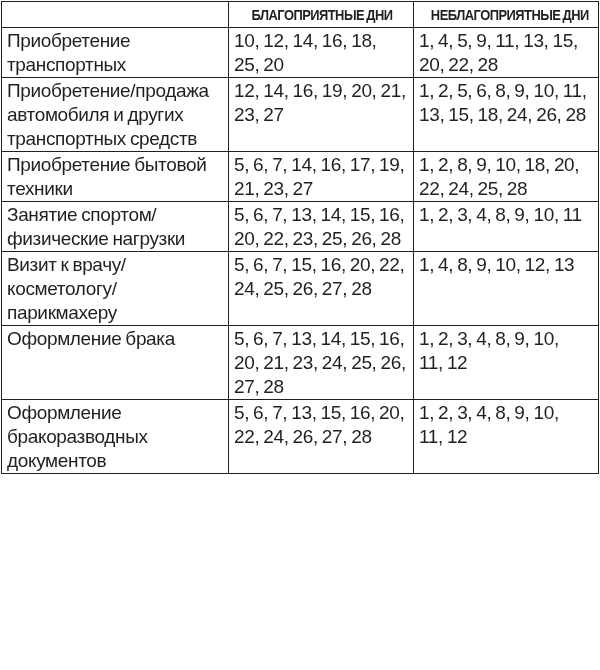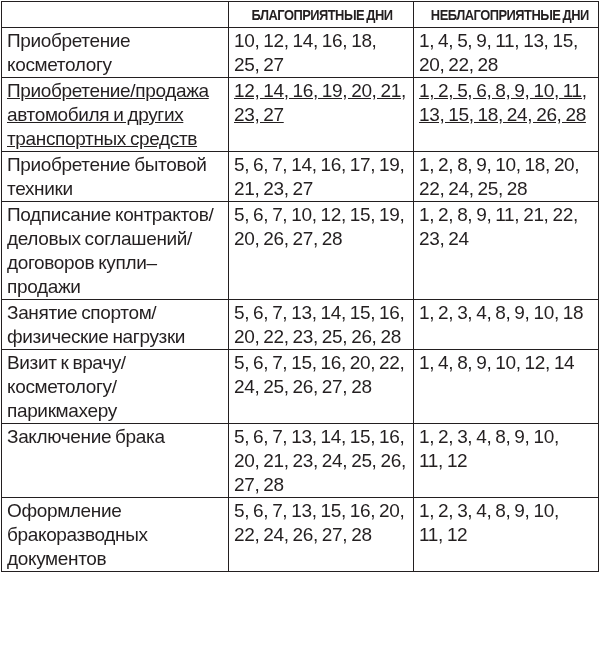--- a/index.html
+++ b/index.html
@@ -53,70 +53,60 @@
   <thead>
     <tr>
       <th><span></span></th>
       <th><span>БЛАГОПРИЯТНЫЕ ДНИ</span></th>
       <th><span>НЕБЛАГОПРИЯТНЫЕ ДНИ</span></th>
     </tr>
   </thead>
   <tbody id="tbody">
       <tr style="height: 49px;">
         <td><span class="cell-text">Приобретение
-косметологу</span></td>
+транспортных</span></td>
         <td><span class="cell-text">10, 12, 14, 16, 18,
-25, 27</span></td>
+25, 20</span></td>
         <td><span class="cell-text">1, 4, 5, 9, 11, 13, 15,
 20, 22, 28</span></td>
       </tr>
-      <tr style="height: 73px; text-decoration: underline;">
+      <tr style="height: 73px;">
         <td><span class="cell-text">Приобретение/продажа
 автомобиля и других
 транспортных средств</span></td>
         <td><span class="cell-text">12, 14, 16, 19, 20, 21,
 23, 27</span></td>
         <td><span class="cell-text">1, 2, 5, 6, 8, 9, 10, 11,
 13, 15, 18, 24, 26, 28</span></td>
       </tr>
       <tr style="height: 48px;">
         <td><span class="cell-text">Приобретение бытовой
 техники</span></td>
         <td><span class="cell-text">5, 6, 7, 14, 16, 17, 19,
 21, 23, 27</span></td>
         <td><span class="cell-text">1, 2, 8, 9, 10, 18, 20,
 22, 24, 25, 28</span></td>
       </tr>
-      <tr style="height: 95px;">
-        <td><span class="cell-text">Подписание контрактов/
-деловых соглашений/
-договоров купли–
-продажи</span></td>
-        <td><span class="cell-text">5, 6, 7, 10, 12, 15, 19,
-20, 26, 27, 28</span></td>
-        <td><span class="cell-text">1, 2, 8, 9, 11, 21, 22,
-23, 24</span></td>
-      </tr>
       <tr style="height: 49px;">
         <td><span class="cell-text">Занятие спортом/
 физические нагрузки</span></td>
         <td><span class="cell-text">5, 6, 7, 13, 14, 15, 16,
 20, 22, 23, 25, 26, 28</span></td>
-        <td><span class="cell-text">1, 2, 3, 4, 8, 9, 10, 18</span></td>
+        <td><span class="cell-text">1, 2, 3, 4, 8, 9, 10, 11</span></td>
       </tr>
       <tr style="height: 73px;">
         <td><span class="cell-text">Визит к врачу/
 косметологу/
 парикмахеру</span></td>
         <td><span class="cell-text">5, 6, 7, 15, 16, 20, 22,
 24, 25, 26, 27, 28</span></td>
-        <td><span class="cell-text">1, 4, 8, 9, 10, 12, 14</span></td>
+        <td><span class="cell-text">1, 4, 8, 9, 10, 12, 13</span></td>
       </tr>
       <tr style="height: 73px;">
-        <td><span class="cell-text">Заключение брака</span></td>
+        <td><span class="cell-text">Оформление брака</span></td>
         <td><span class="cell-text">5, 6, 7, 13, 14, 15, 16,
 20, 21, 23, 24, 25, 26,
 27, 28</span></td>
         <td><span class="cell-text">1, 2, 3, 4, 8, 9, 10,
 11, 12</span></td>
       </tr>
       <tr style="height: 57px;">
         <td><span class="cell-text">Оформление
 бракоразводных
 документов</span></td>

